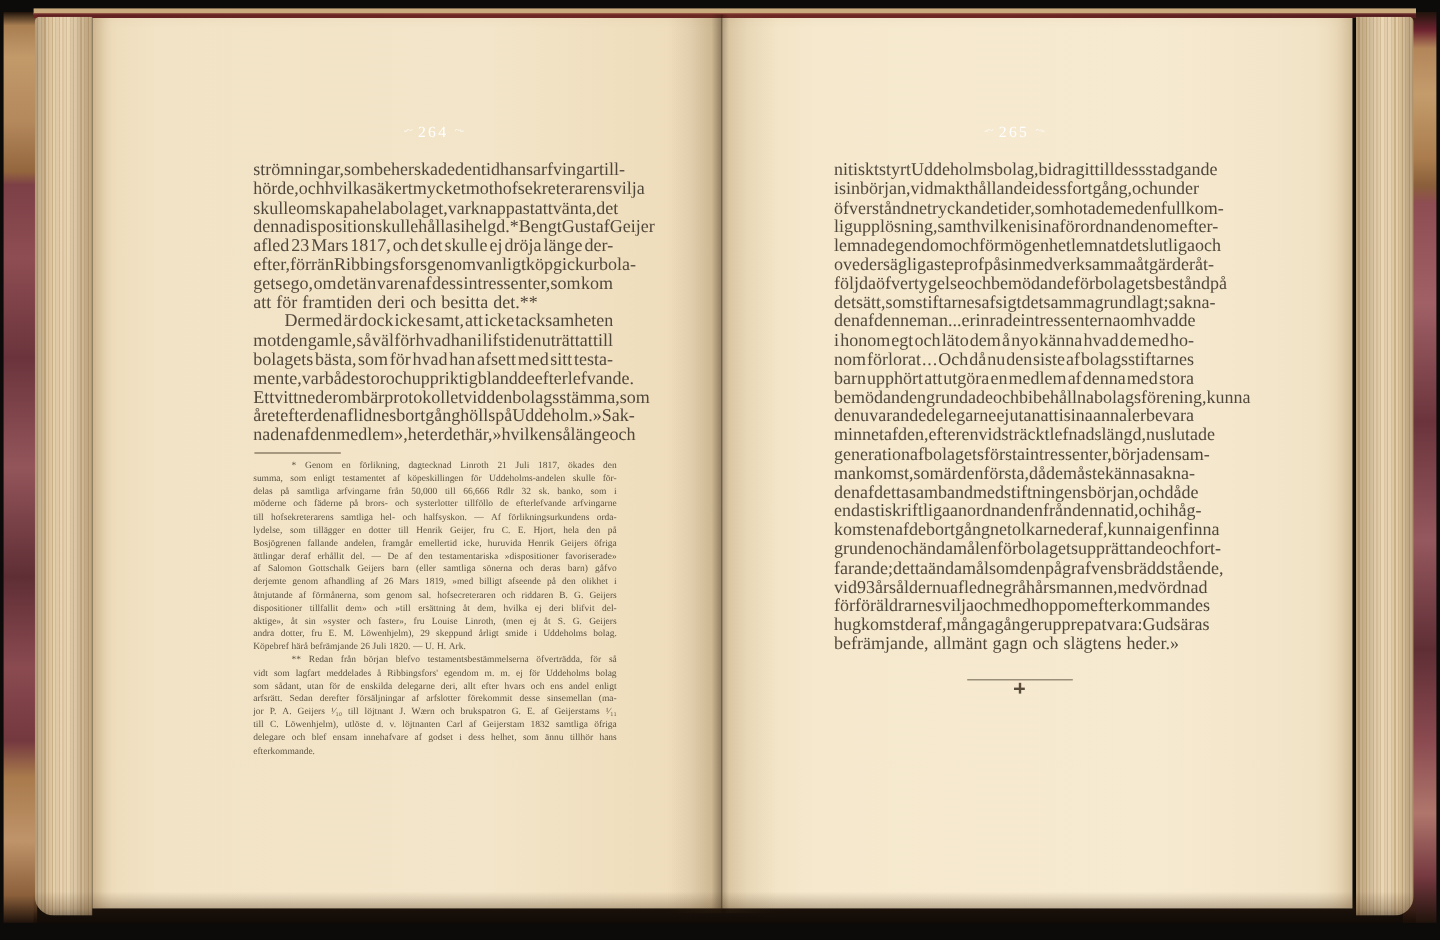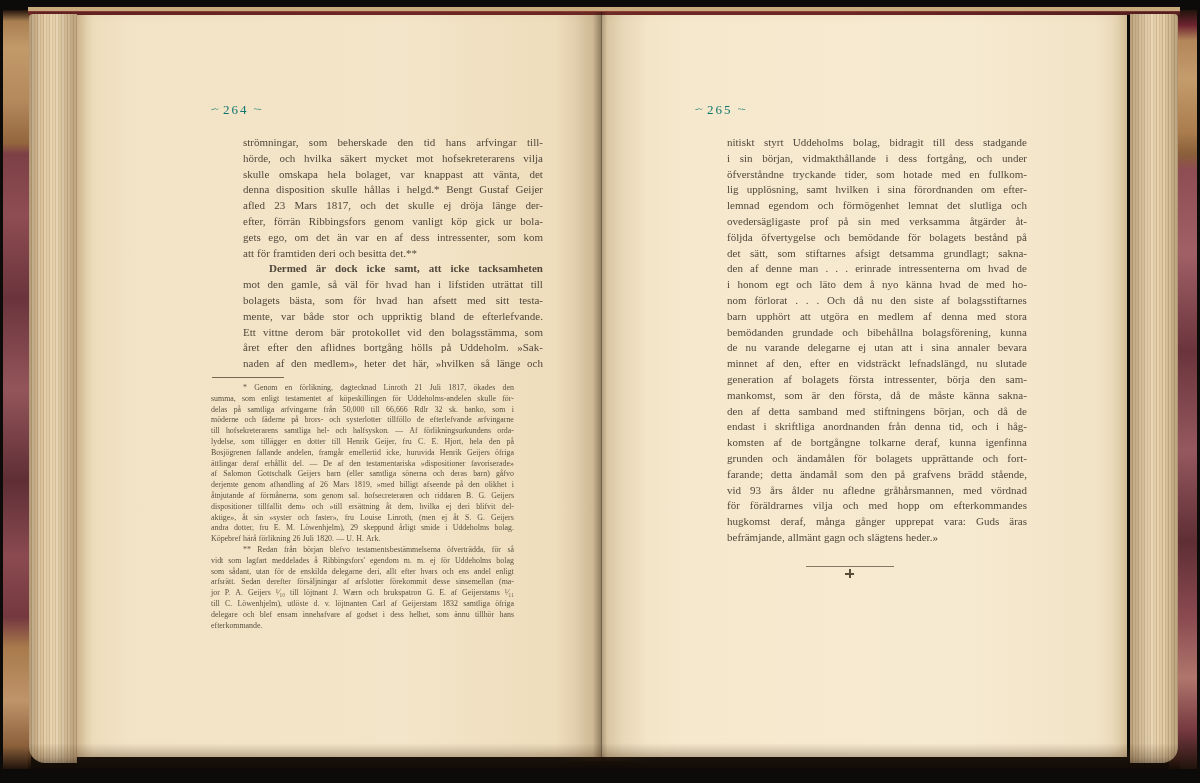--- a/index.html
+++ b/index.html
@@ -44,36 +44,36 @@
     box-shadow:inset -12px 0 16px -10px rgba(120,85,40,.35);
   }
   .gutter{position:absolute;left:556px;top:12px;bottom:22px;width:92px;pointer-events:none;
     background:linear-gradient(90deg, rgba(0,0,0,0) 0%, rgba(90,60,30,.16) 40%, rgba(45,28,12,.42) 48.5%, rgba(30,18,8,.6) 49.6%, rgba(30,18,8,.25) 50.4%, rgba(120,90,60,.12) 56%, rgba(0,0,0,0) 100%);
   }
   .top-edge{position:absolute;left:28px;right:20px;top:7px;height:5px;background:#c9ab7e;}
   .top-stain{position:absolute;left:28px;right:20px;top:11px;height:4px;
     background:linear-gradient(90deg,#6f2525 0,#7d2b28 30%,#7d2b28 70%,#5e1f22 100%);opacity:.85;}
   .bottom-shadow{position:absolute;left:28px;right:20px;bottom:14px;height:26px;pointer-events:none;
     background:linear-gradient(180deg, rgba(0,0,0,0) 0%, rgba(60,35,12,.28) 55%, rgba(20,10,4,.6) 100%);}
-  .pg-header{position:absolute;top:102px;width:300px;
-    font-size:13px;letter-spacing:2px;color:#0f766e;}
+  .pg-header{position:absolute;top:102px;width:300px;text-align:center;
+    font-size:13px;letter-spacing:2px;color:#ffffff;}
   .pg-header .fl{font-size:10px;letter-spacing:-1px;opacity:.8;vertical-align:2px;}
   .pg-header.l{left:211px;}
   .pg-header.r{left:695px;}
   .text-block{position:absolute;width:300px;color:#51483c;}
-  .text-block.main{font-size:11px;margin-left:32px;}
+  .text-block.main{font-size:15px;}
   .text-block.main .line{height:15.8px;line-height:15.8px;}
   .text-block.l{left:211px;top:135px;}
   .text-block.r{left:695px;top:135px;}
   .text-block.fn{left:211px;top:383px;font-size:7.9px;color:#58503f;width:303px;}
   .text-block.fn .line{height:10.8px;line-height:10.8px;}
   .line{display:flex;justify-content:space-between;white-space:nowrap;overflow:visible;}
   .line span{flex:0 0 auto;}
   .line.ll{justify-content:flex-start;gap:.28em;}
-  .main .line.fl{padding-left:26px;font-weight:bold;}
+  .main .line.fl{padding-left:26px;}
   .fn .line.fl{padding-left:32px;}
   .fn-rule{position:absolute;left:212px;top:377px;width:72px;height:1px;background:rgba(86,72,52,.8);}
   .orn-rule{position:absolute;left:806px;top:566px;width:88px;height:1px;background:rgba(86,72,55,.7);}
   .orn-cross{position:absolute;left:845px;top:569px;width:9px;height:9px;}
   .orn-cross::before{content:"";position:absolute;left:4px;top:0;width:1.5px;height:9px;background:#5a4c3a;}
   .orn-cross::after{content:"";position:absolute;left:0;top:4px;width:9px;height:1.5px;background:#5a4c3a;}
 </style>
 </head>
 <body>
 
@@ -462,21 +462,21 @@
       <span>skeppund</span>
       <span>årligt</span>
       <span>smide</span>
       <span>i</span>
       <span>Uddeholms</span>
       <span>bolag.</span>
     </div>
     <div class="line ll">
       <span>Köpebref</span>
       <span>härå</span>
-      <span>förlikning</span>
+      <span>befrämjande</span>
       <span>26</span>
       <span>Juli</span>
       <span>1820.</span>
       <span>—</span>
       <span>U.</span>
       <span>H.</span>
       <span>Ark.</span>
     </div>
     <div class="line fl">
       <span>**</span>

